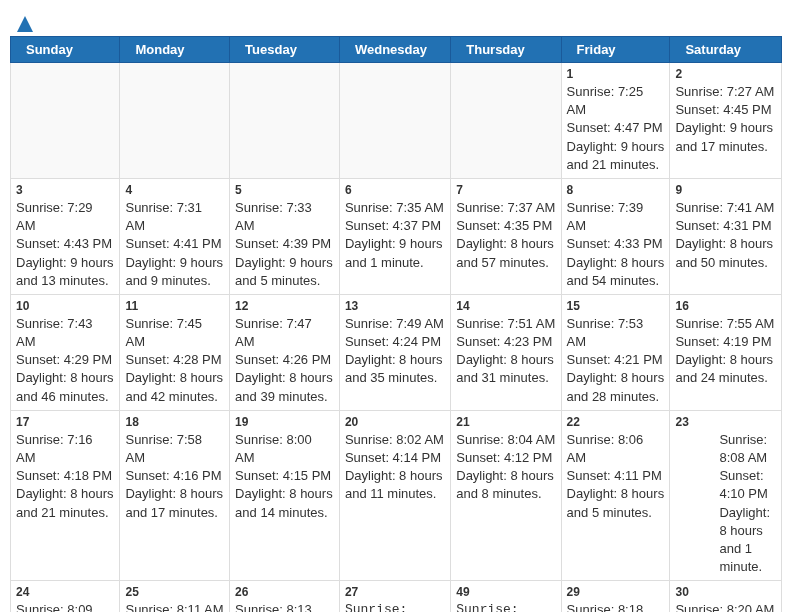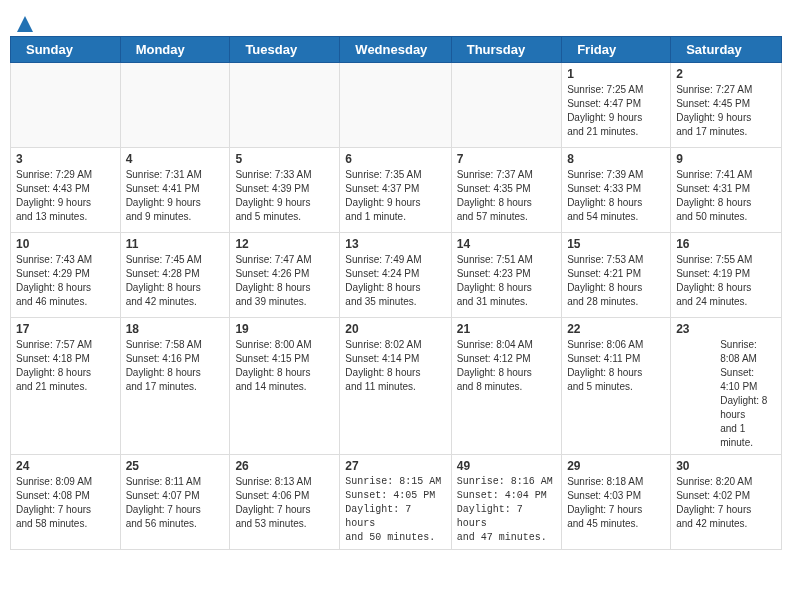--- a/index.html
+++ b/index.html
@@ -61,21 +61,21 @@
     }
     .calendar td.empty {
       background: #f9f9f9;
     }
     .day-number {
       font-weight: bold;
       font-size: 12px;
       margin-bottom: 2px;
     }
     .day-info {
-      font-size: 10px;
+      font-size: 13px;
       line-height: 1.4;
       color: #333;
     }
     tr.week-row td {
       height: 85px;
     }
   </style>
 </head>
 <body>
 
@@ -226,21 +226,21 @@
           <div class="day-number">16</div>
           <div class="day-info" style="white-space: pre-line;">Sunrise: 7:55 AM
 Sunset: 4:19 PM
 Daylight: 8 hours
 and 24 minutes.</div>
         </td>
       </tr>
       <tr class="week-row">
         <td>
           <div class="day-number">17</div>
-          <div class="day-info" style="white-space: pre-line;">Sunrise: 7:57 AM
+          <div class="day-info" style="white-space: pre-line;">Sunrise: 7:16 AM
 Sunset: 4:18 PM
 Daylight: 8 hours
 and 21 minutes.</div>
         </td>
         <td>
           <div class="day-number">18</div>
           <div class="day-info" style="white-space: pre-line;">Sunrise: 7:58 AM
 Sunset: 4:16 PM
 Daylight: 8 hours
 and 17 minutes.</div>

